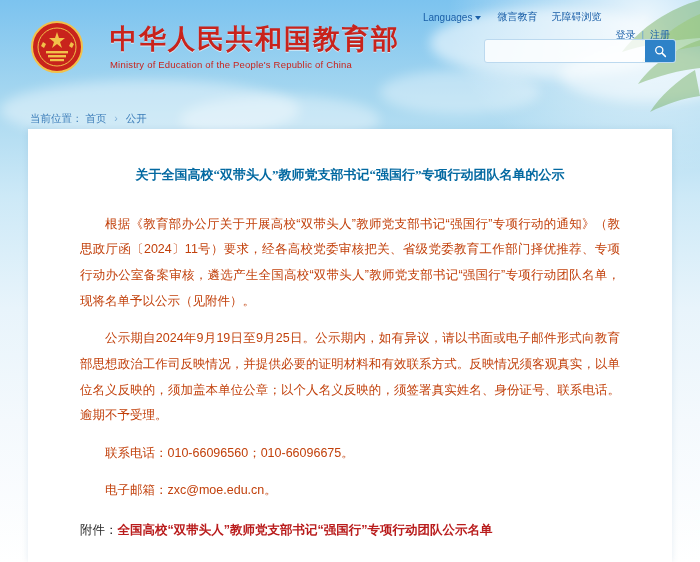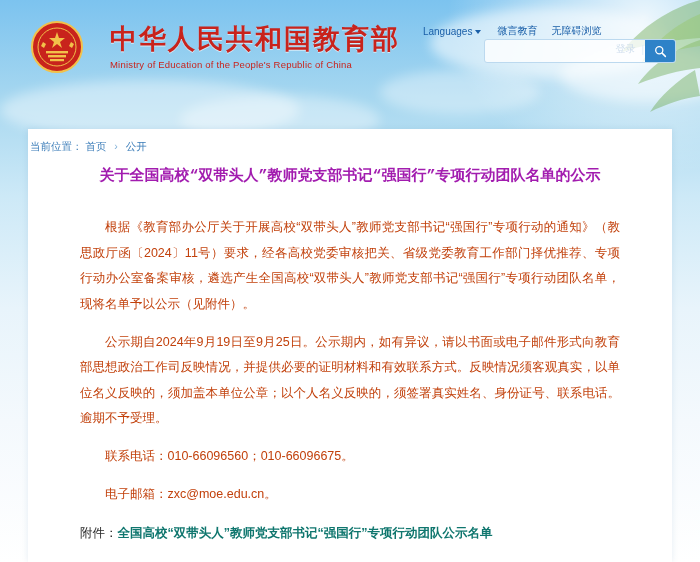--- a/index.html
+++ b/index.html
@@ -38,21 +38,21 @@
     position: absolute;
     right: 0; top: 0;
     width: 200px; height: 125px;
     pointer-events: none;
     opacity: .85;
   }
 
   
   .topbar {
     position: absolute;
-    top: 20px; left: 0; right: 0;
+    top: 6px; left: 0; right: 0;
     height: 22px;
     display: flex;
     justify-content: flex-end;
     align-items: center;
     padding-right: 24px;
     font-size: 10px;
     color: #1a5fa8;
     z-index: 6;
   }
   .topbar .lang {
@@ -139,61 +139,60 @@
     border: none;
   }
 
   
   .breadcrumb {
     position: absolute;
     top: 112px; left: 30px;
     font-size: 10.5px;
     color: #3a7cb8;
     z-index: 5;
-    margin-top: 28px;
   }
   .breadcrumb a { color: #3a7cb8; text-decoration: none; }
   .breadcrumb .arrow { margin: 0 5px; color: #7fb0d8; }
 
   
   .article {
     position: absolute;
     top: 129px; left: 28px;
     width: 644px; height: 433px;
     background: #ffffff;
     box-shadow: 0 0 6px rgba(80,130,170,0.15);
     padding: 24px 52px 0 52px;
     z-index: 4;
   }
   .doc-title {
     text-align: center;
-    font-family: Liberation Mono, monospace;
-    font-size: 15px;
+    font-family: Liberation Serif, serif;
+    font-size: 13px;
     font-weight: bold;
-    color: #a21caf;
+    color: #0369a1;
     line-height: 1.6;
     margin: 12px 0 26px 0;
   }
   .doc-body p {
     font-size: 12.5px;
     line-height: 2.05;
     color: #c2410c;
     margin: 0 0 12px 0;
     text-align: justify;
     text-indent: 2em;
   }
   .attach-line {
     font-size: 12.5px;
     line-height: 2.05;
     color: #2b2b2b;
     margin: 14px 0 0 0;
   }
   .attach-line .label { color: #2b2b2b; }
   .attach-line a {
-    color: #0f766e;
+    color: #b91c1c;
     font-weight: bold;
     text-decoration: none;
   }
 </style>
 </head>
 <body>
 
 <div class="sunray"></div>
 <div class="cloud c1"></div>
 <div class="cloud c2"></div>

